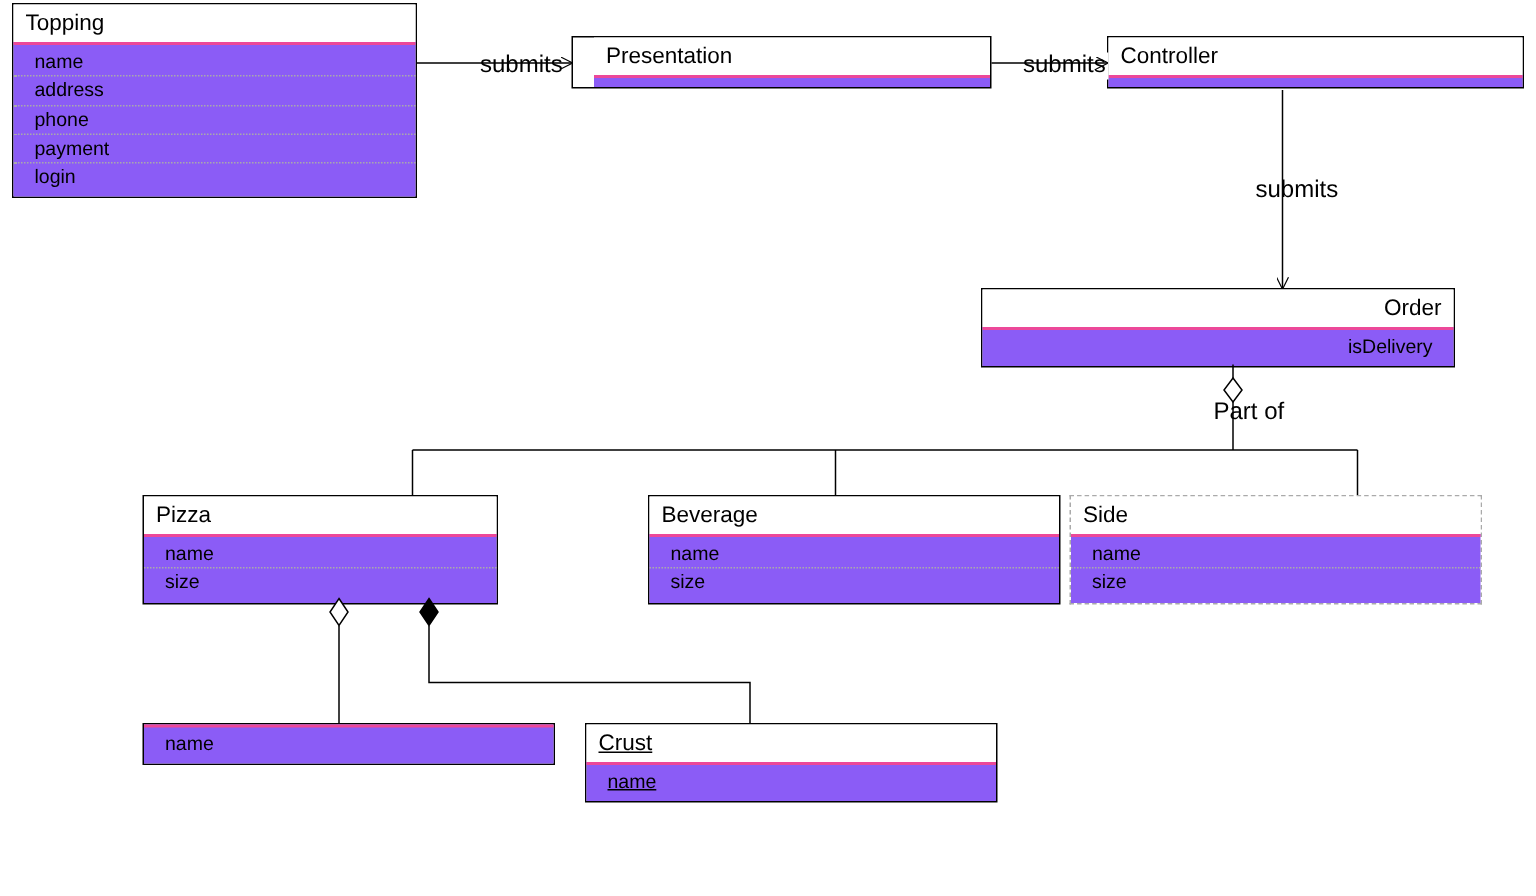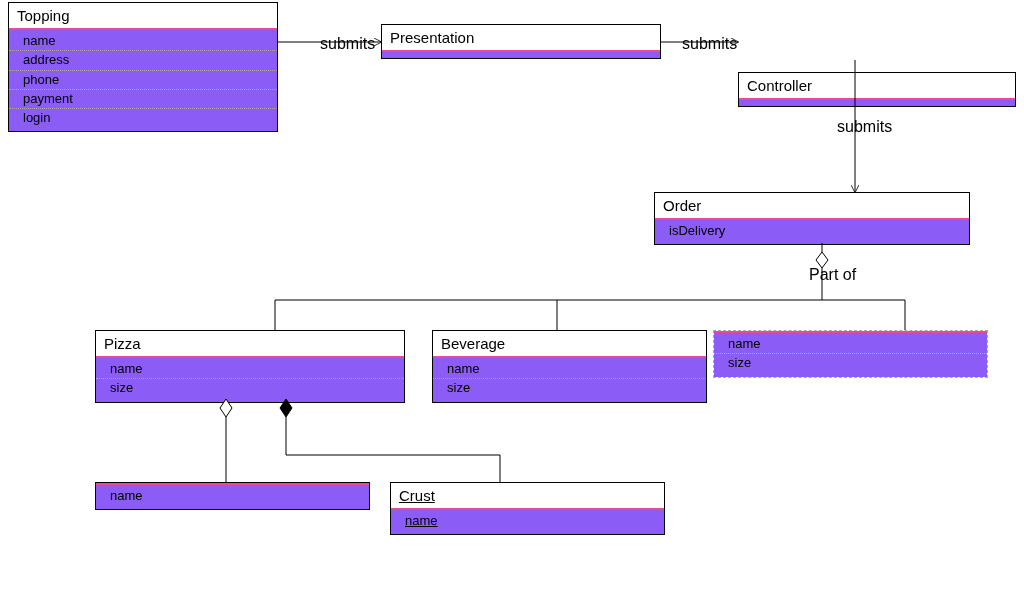--- a/index.html
+++ b/index.html
@@ -62,54 +62,55 @@
   <div class="uml-title">Topping</div>
   <div class="uml-attrs">
     <div class="uml-attr">name</div>
     <div class="uml-attr">address</div>
     <div class="uml-attr">phone</div>
     <div class="uml-attr">payment</div>
     <div class="uml-attr">login</div>
   </div>
 </div>
 
-<div class="uml-box" style="left:381px; top:24px; width:280px;">
+<div class="uml-box" style="left:381px; top:24px; width:280px;padding-left:14px;">
   <div class="uml-title">Presentation</div>
   <div class="uml-attrs empty"></div>
 </div>
 
-<div class="uml-box" style="left:738px; top:24px; width:278px;margin-top:48px;">
+<div class="uml-box" style="left:738px; top:24px; width:278px;">
   <div class="uml-title">Controller</div>
   <div class="uml-attrs empty"></div>
 </div>
 
-<div class="uml-box" style="left:654px; top:192px; width:316px;">
+<div class="uml-box" style="left:654px; top:192px; width:316px;text-align:right;">
   <div class="uml-title">Order</div>
   <div class="uml-attrs">
     <div class="uml-attr">isDelivery</div>
   </div>
 </div>
 
-<div class="uml-box" style="left:95px; top:330px; width:310px;">
+<div class="uml-box" style="left:95px; top:330px; width:237px;">
   <div class="uml-title">Pizza</div>
   <div class="uml-attrs">
     <div class="uml-attr">name</div>
     <div class="uml-attr">size</div>
   </div>
 </div>
 
 <div class="uml-box" style="left:390px; top:330px; width:275px;margin-left:42px;">
   <div class="uml-title">Beverage</div>
   <div class="uml-attrs">
     <div class="uml-attr">name</div>
     <div class="uml-attr">size</div>
   </div>
 </div>
 
 <div class="uml-box dashed" style="left:713px; top:330px; width:275px;">
+  <div class="uml-title">Side</div>
   <div class="uml-attrs">
     <div class="uml-attr">name</div>
     <div class="uml-attr">size</div>
   </div>
 </div>
 
 <div class="uml-box" style="left:95px; top:482px; width:275px;">
   <div class="uml-attrs">
     <div class="uml-attr">name</div>
   </div>

